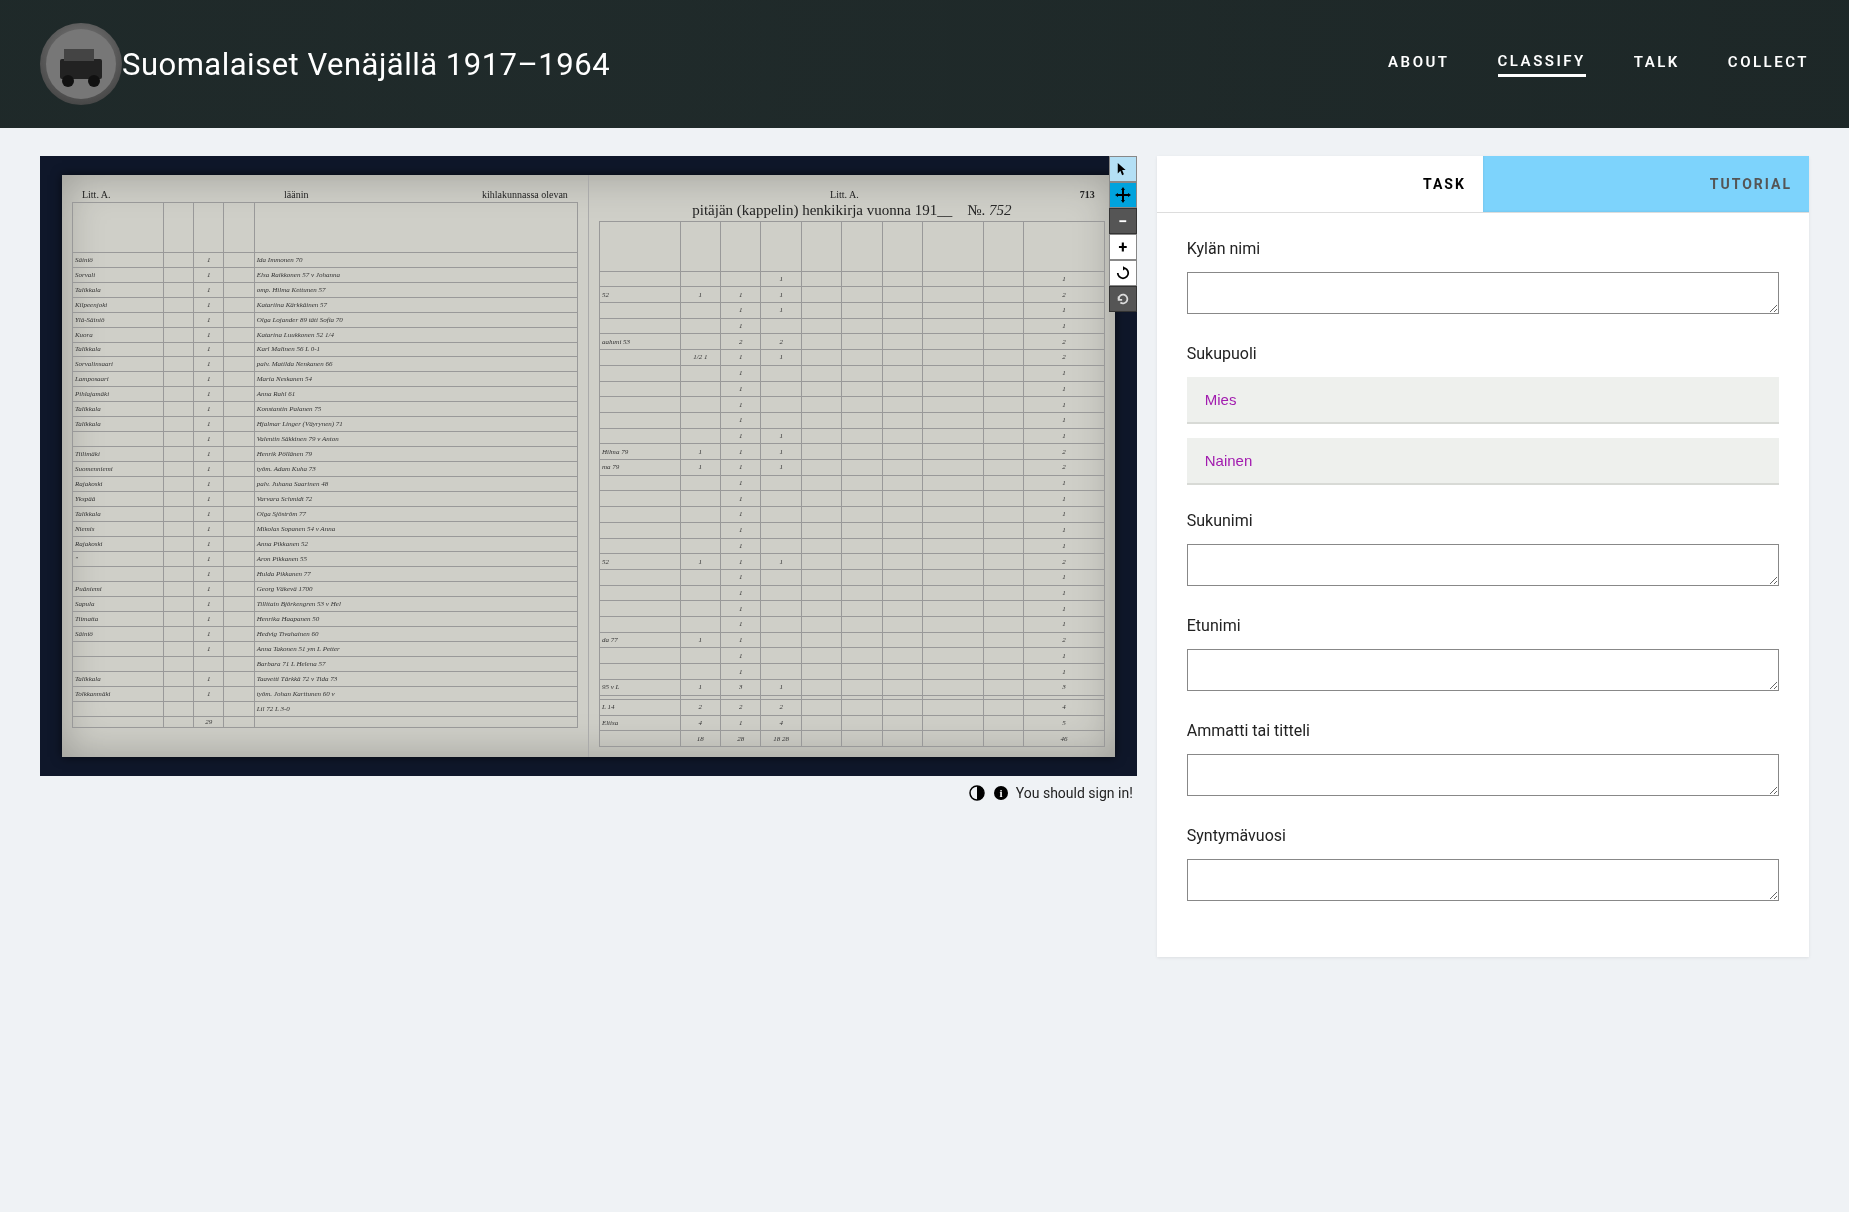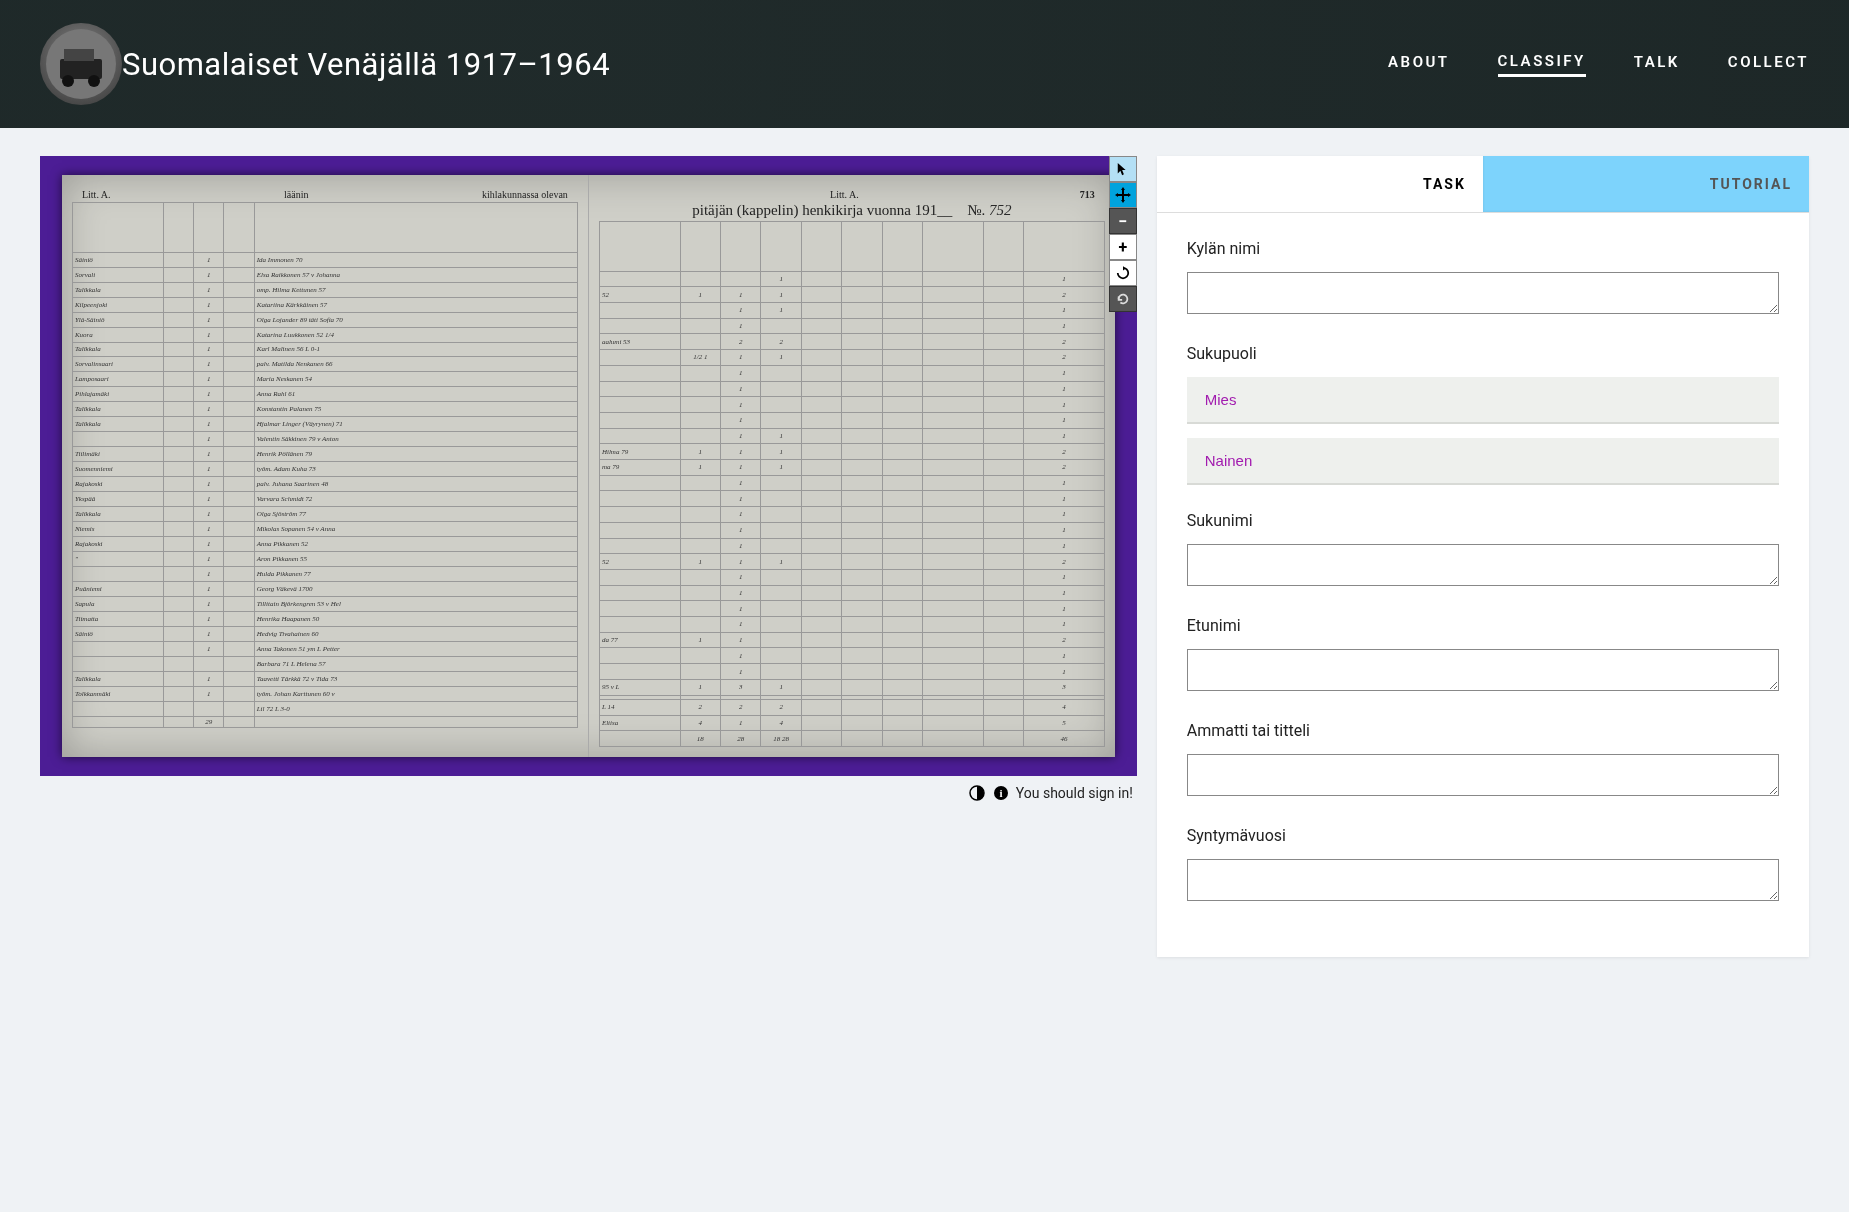--- a/index.html
+++ b/index.html
@@ -27,21 +27,21 @@
     .nav a {
       color: #fff; text-decoration: none; font-size: 15px; letter-spacing: 2.5px;
       font-weight: 600; padding-bottom: 4px; cursor: pointer;
     }
     .nav a.active { border-bottom: 3px solid #fff; }
 
     .main { display: flex; gap: 20px; padding: 28px 40px; align-items: flex-start; }
 
     .viewer-wrap { flex: 0 0 62%; }
     .viewer {
-      position: relative; background: #4c1d95; height: 620px;
+      position: relative; background: #0f172a; height: 620px;
       display:flex;align-items:center;justify-content:center;
       overflow:hidden;
     }
     .doc-page {
       width: 96%; height: 94%;
       background: #cfcfc8;
       box-shadow: inset 0 0 40px rgba(0,0,0,0.25), 0 0 10px rgba(0,0,0,0.6);
       display:flex;
       position:relative;
     }

